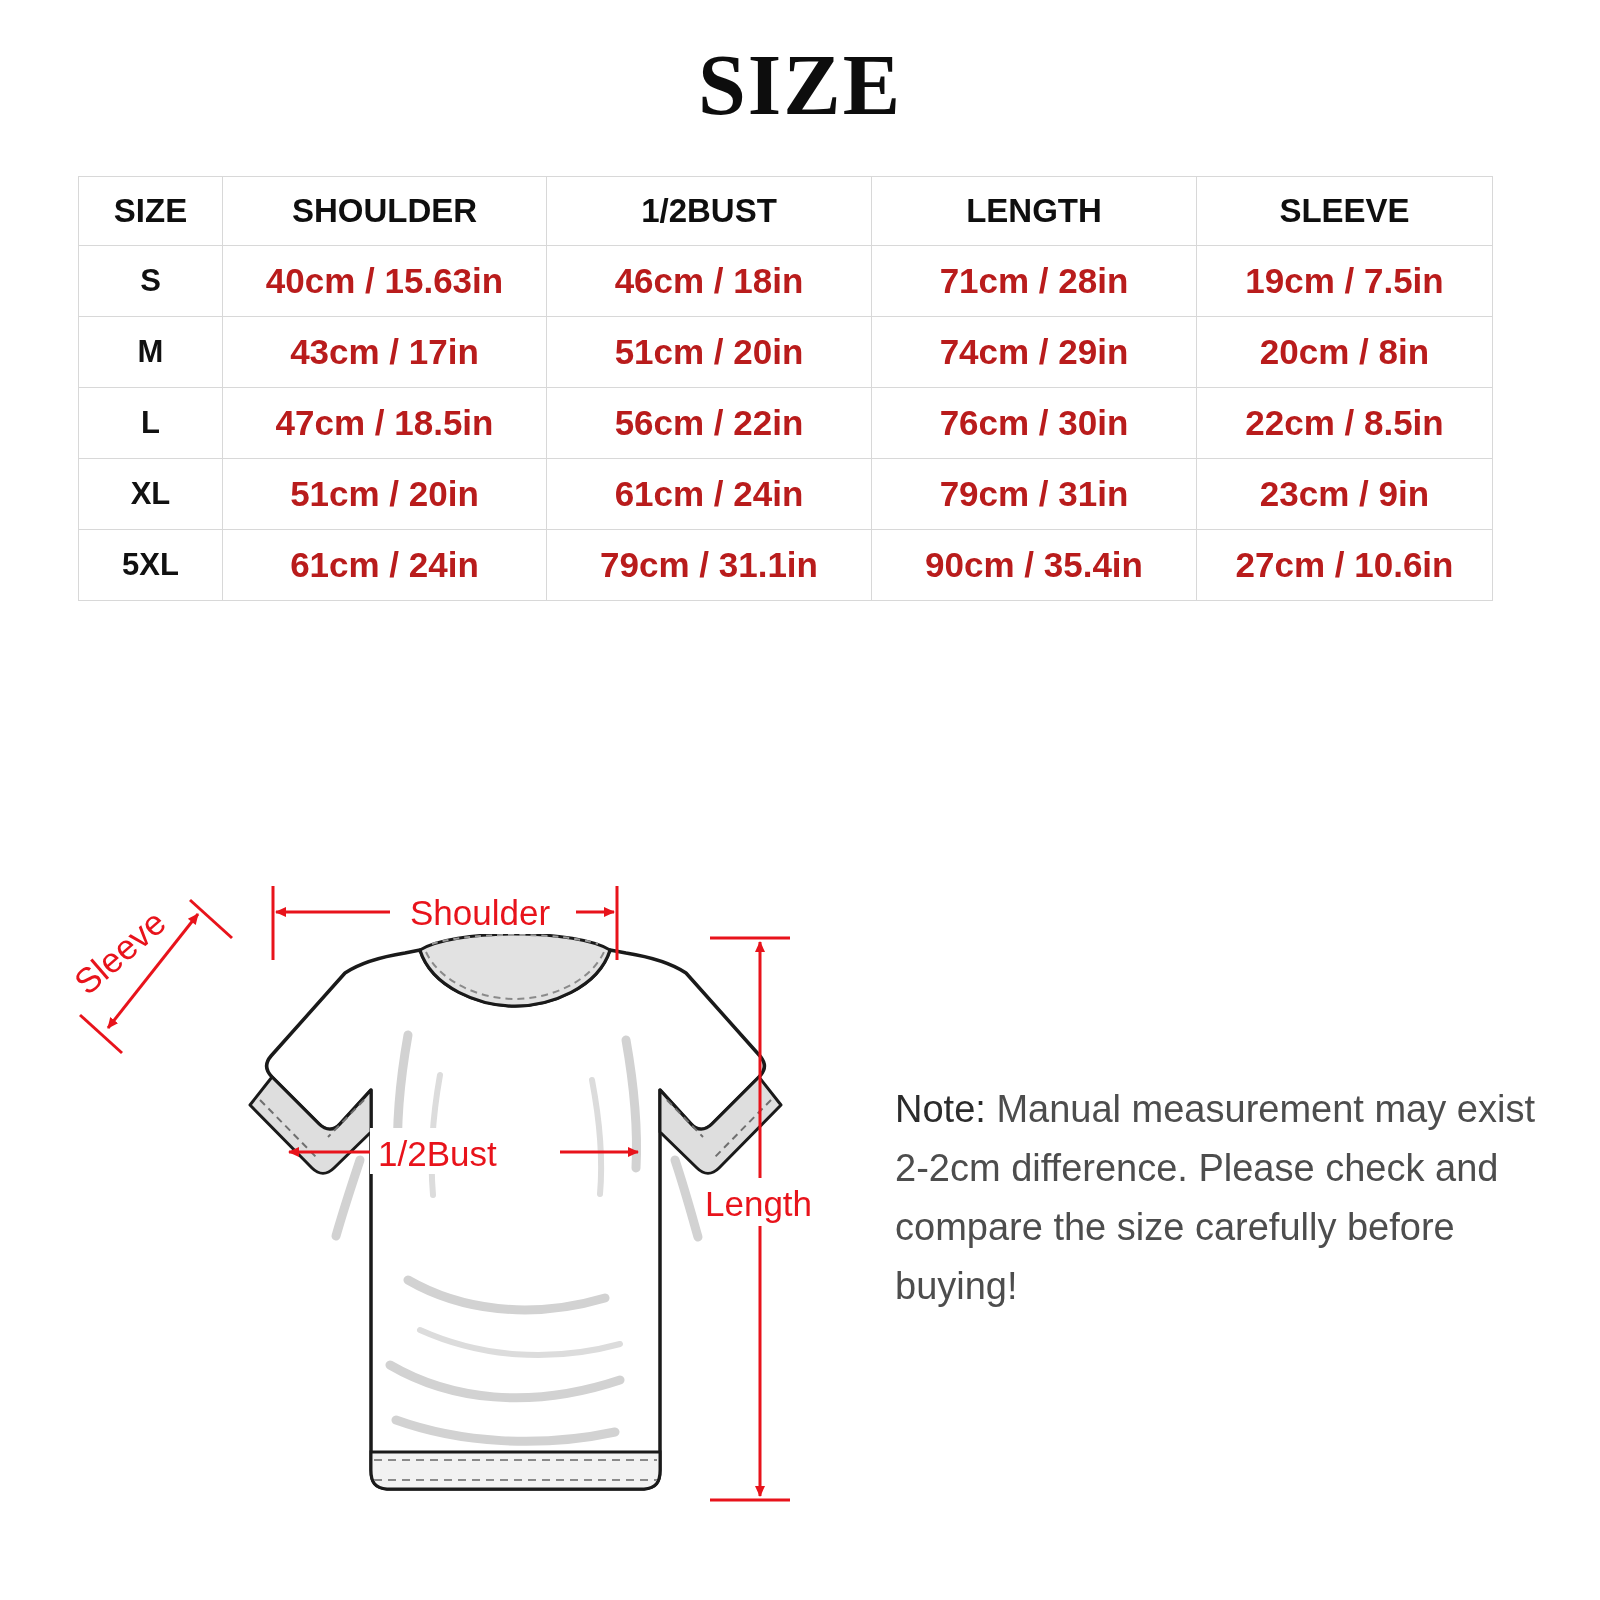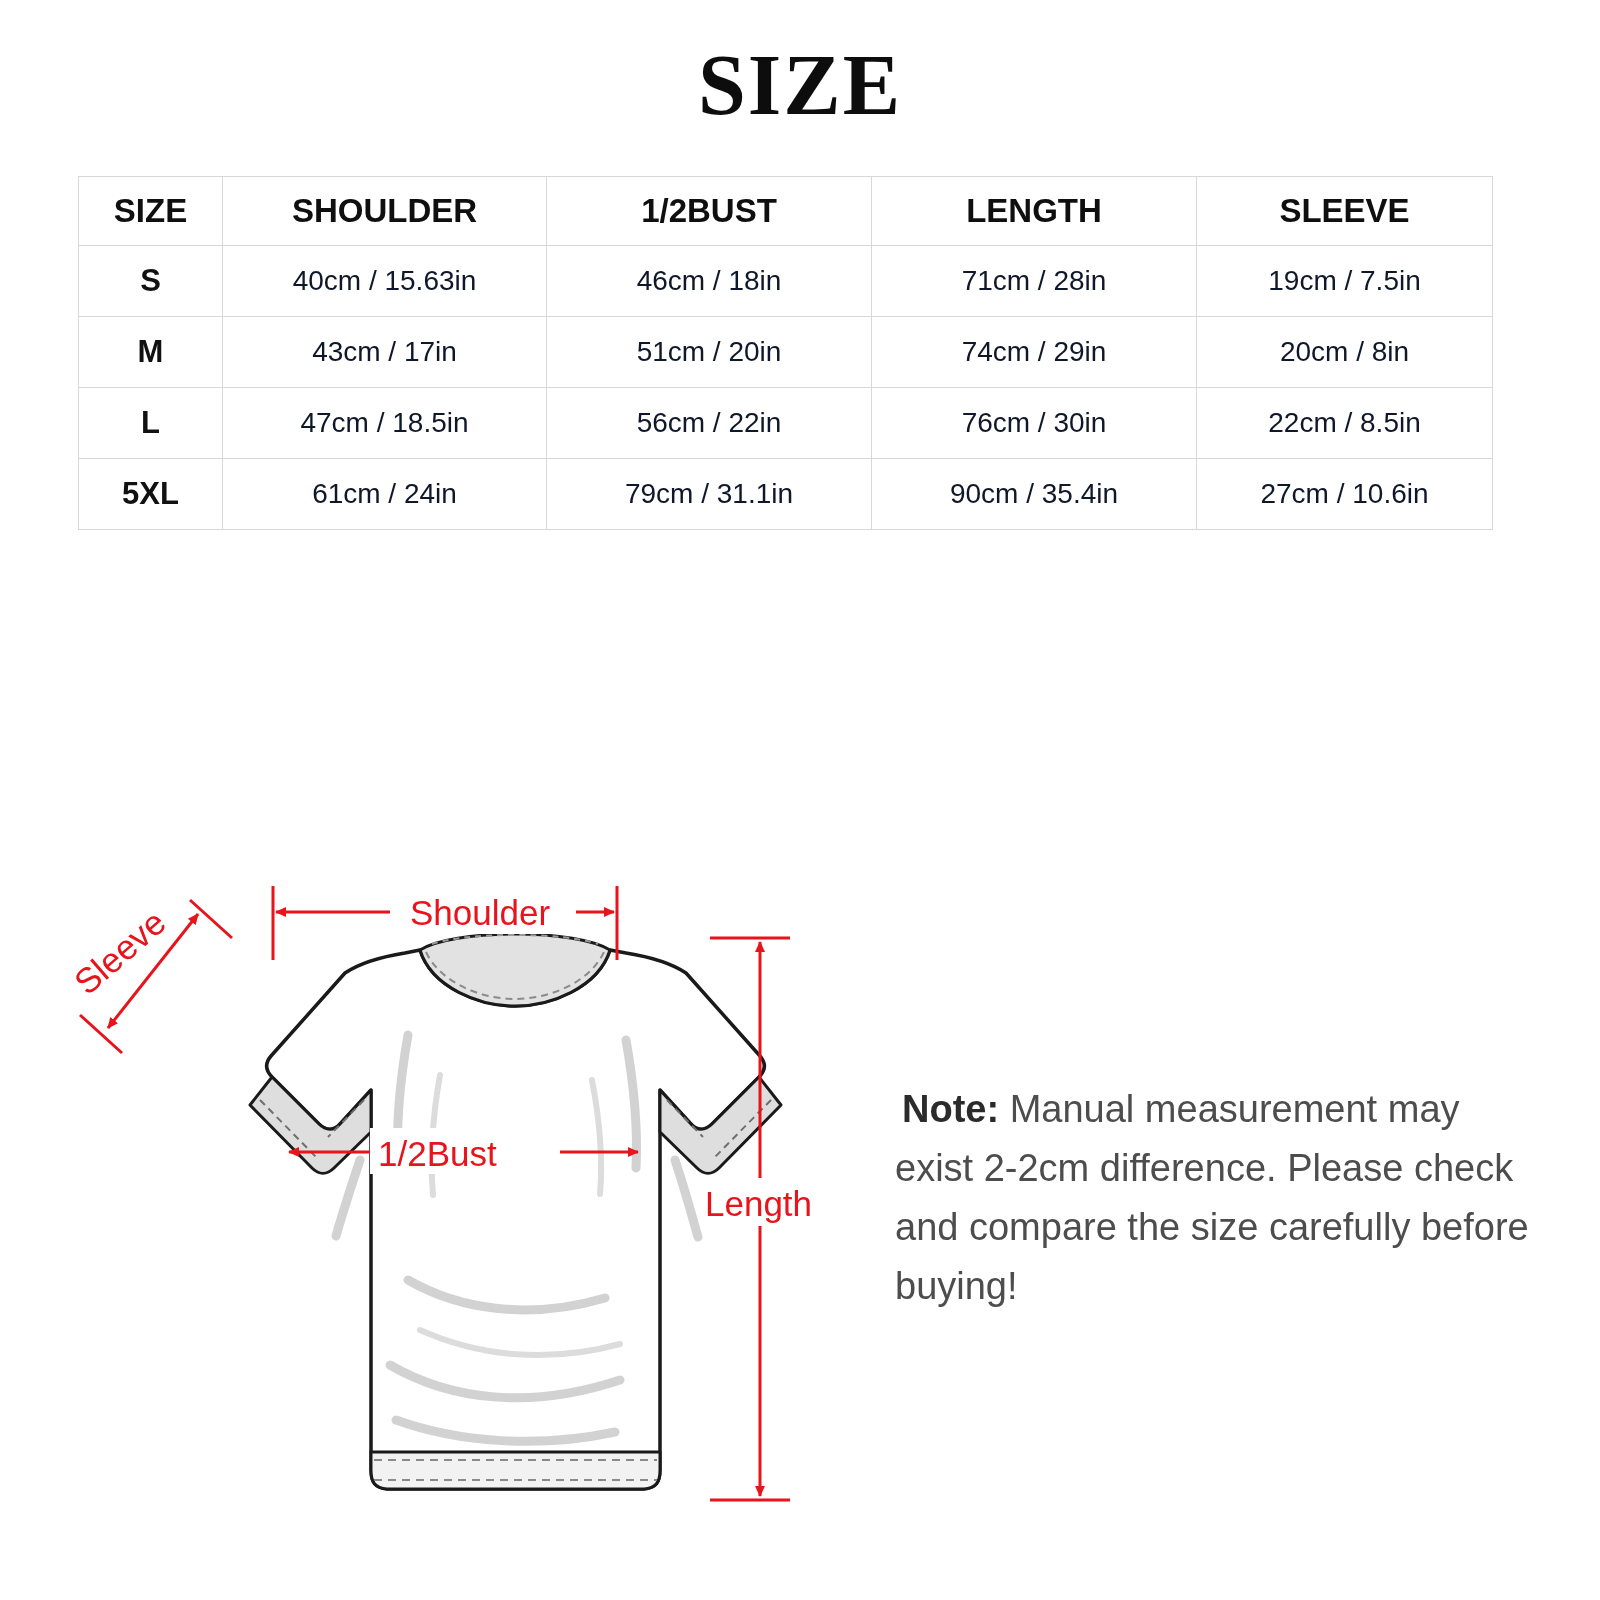--- a/index.html
+++ b/index.html
@@ -51,23 +51,23 @@
     font-weight: bold;
     color: #0f0f0f;
     height: 68px;
   }
   #size-table tbody td.size-cell {
     font-size: 31px;
     font-weight: bold;
     color: #111111;
   }
   #size-table tbody td.val-cell {
-    font-size: 28px;
-    font-weight: normal;
-    color: #0f172a;
+    font-size: 35px;
+    font-weight: bold;
+    color: #b91c1c;
   }
   col.c0 { width: 144px; }
   col.c1 { width: 324px; }
   col.c2 { width: 325px; }
   col.c3 { width: 325px; }
   col.c4 { width: 296px; }
 
   
   #diagram {
     position: absolute;
@@ -82,23 +82,22 @@
   #note {
     position: absolute;
     left: 895px;
     top: 1080px;
     width: 640px;
     font-size: 38px;
     line-height: 1.55;
     color: #4d4d4d;
   }
   #note .note-label {
-    font-weight: bold;
+    font-weight: normal;
     color: #2b2b2b;
-    margin-left: 7px;
   }
 </style>
 </head>
 <body>
 
 <div id="title">SIZE</div>
 
 <table id="size-table">
   <colgroup>
     <col class="c0">
@@ -130,20 +129,27 @@
       <td class="val-cell">51cm / 20in</td>
       <td class="val-cell">74cm / 29in</td>
       <td class="val-cell">20cm / 8in</td>
     </tr>
     <tr>
       <td class="size-cell">L</td>
       <td class="val-cell">47cm / 18.5in</td>
       <td class="val-cell">56cm / 22in</td>
       <td class="val-cell">76cm / 30in</td>
       <td class="val-cell">22cm / 8.5in</td>
+    </tr>
+    <tr>
+      <td class="size-cell">XL</td>
+      <td class="val-cell">51cm / 20in</td>
+      <td class="val-cell">61cm / 24in</td>
+      <td class="val-cell">79cm / 31in</td>
+      <td class="val-cell">23cm / 9in</td>
     </tr>
     <tr>
       <td class="size-cell">5XL</td>
       <td class="val-cell">61cm / 24in</td>
       <td class="val-cell">79cm / 31.1in</td>
       <td class="val-cell">90cm / 35.4in</td>
       <td class="val-cell">27cm / 10.6in</td>
     </tr>
   </tbody>
 </table>

